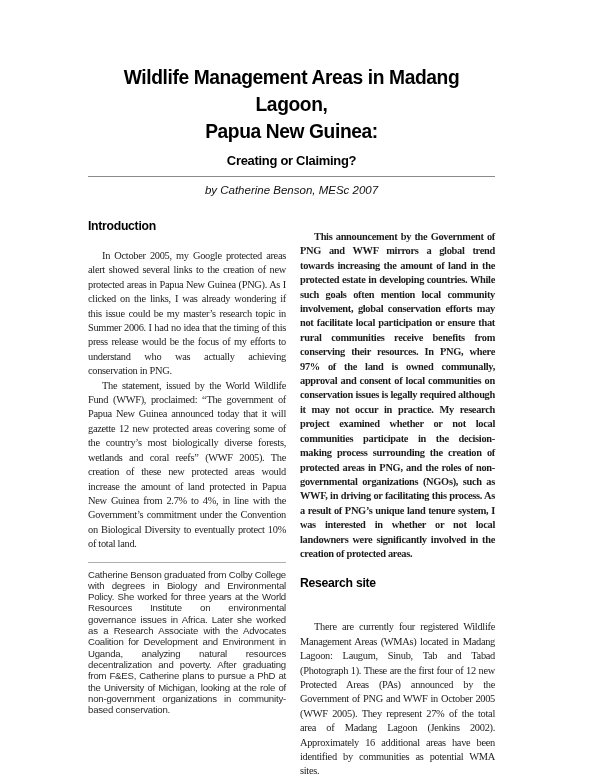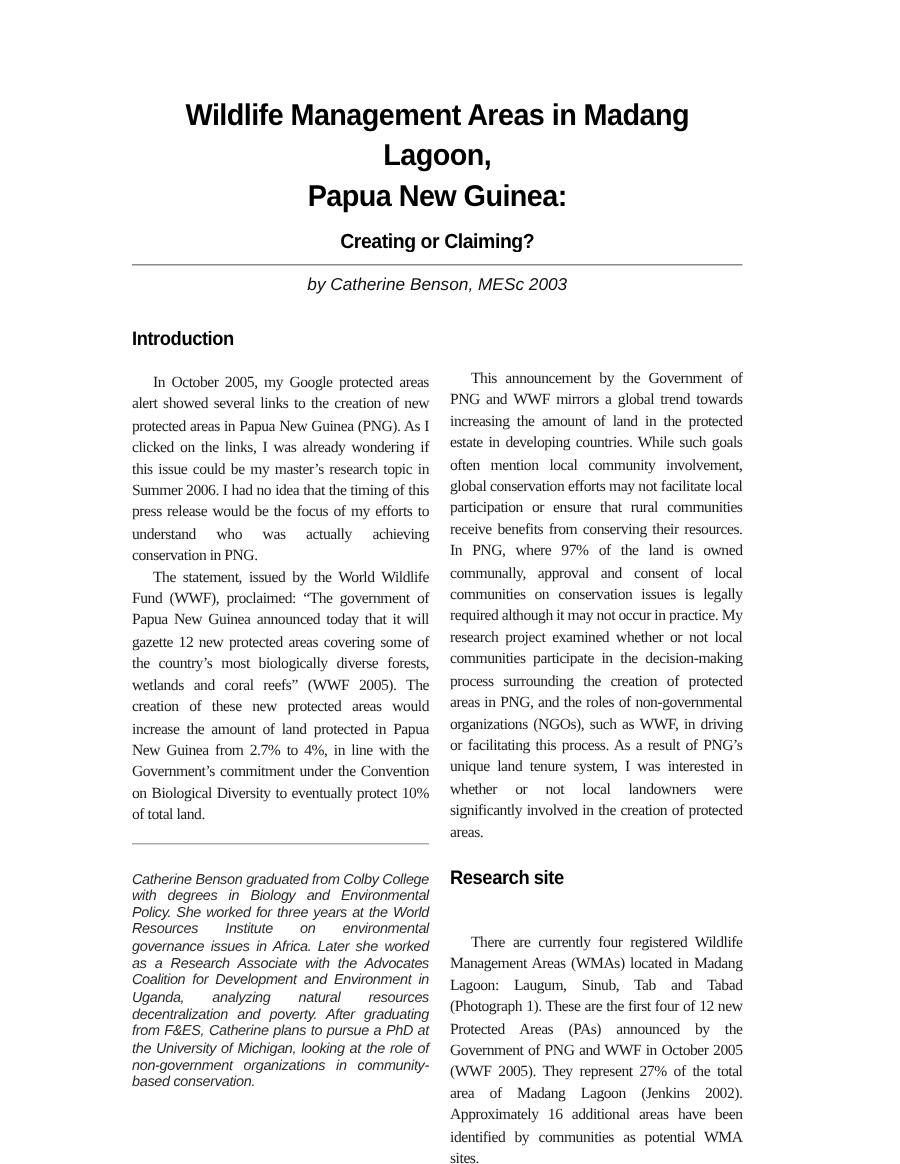--- a/index.html
+++ b/index.html
@@ -83,36 +83,35 @@
     font-family: "Liberation Serif", serif;
     font-size: 10.4px;
     line-height: 14.4px;
     letter-spacing: -0.3px;
     text-align: justify;
     text-indent: 14px;
     margin: 0;
     color: #1c1c1c;
   }
   .col-left .section-heading { margin-bottom: 16px; }
-  .col-right p.body.first { margin-top: 28px; }
+  .col-right p.body.first { margin-top: 12px; font-weight: bold; }
   .col-right .section-heading { margin-top: 14px; }
   .col-right p.body.second { margin-top: 30px; }
   .bio-rule {
     border: none;
     border-top: 1px solid #adadad;
     margin: 10px 0 0 0;
   }
   p.bio {
     font-family: "Liberation Sans", sans-serif;
-    font-style: italic;
     font-size: 9.6px;
     line-height: 11.3px;
     letter-spacing: -0.2px;
     text-align: justify;
-    margin: 18px 0 0 0;
+    margin: 6px 0 0 0;
     color: #2a2a2a;
   }
   
   .page-footer {
     margin-top: 13px;
     text-align: right;
     white-space: nowrap;
   }
   .journal-name {
     font-family: "Liberation Sans", sans-serif;
@@ -135,21 +134,21 @@
 <div class="page">
   <div class="content">
 
     <header class="masthead">
       <h1 class="title">
         <span>Wildlife Management Areas in Madang Lagoon,</span>
         <span>Papua New Guinea:</span>
       </h1>
       <div class="subtitle">Creating or Claiming?</div>
       <hr class="title-rule">
-      <div class="byline">by Catherine Benson, MESc 2003</div>
+      <div class="byline">by Catherine Benson, MESc 2007</div>
     </header>
 
     <div class="columns">
 
       <div class="col-left">
         <h2 class="section-heading">Introduction</h2>
         <p class="body">In October 2005, my Google protected areas alert showed several links to the creation of new protected areas in Papua New Guinea (PNG). As I clicked on the links, I was already wondering if this issue could be my master’s research topic in Summer 2006. I had no idea that the timing of this press release would be the focus of my efforts to understand who was actually achieving conservation in PNG.</p>
         <p class="body">The statement, issued by the World Wildlife Fund (WWF), proclaimed: “The government of Papua New Guinea announced today that it will gazette 12 new protected areas covering some of the country’s most biologically diverse forests, wetlands and coral reefs” (WWF 2005). The creation of these new protected areas would increase the amount of land protected in Papua New Guinea from 2.7% to 4%, in line with the Government’s commitment under the Convention on Biological Diversity to eventually protect 10% of total land.</p>
         <hr class="bio-rule">
         <p class="bio">Catherine Benson graduated from Colby College with degrees in Biology and Environmental Policy. She worked for three years at the World Resources Institute on environmental governance issues in Africa. Later she worked as a Research Associate with the Advocates Coalition for Development and Environment in Uganda, analyzing natural resources decentralization and poverty. After graduating from F&amp;ES, Catherine plans to pursue a PhD at the University of Michigan, looking at the role of non-government organizations in community-based conservation.</p>

